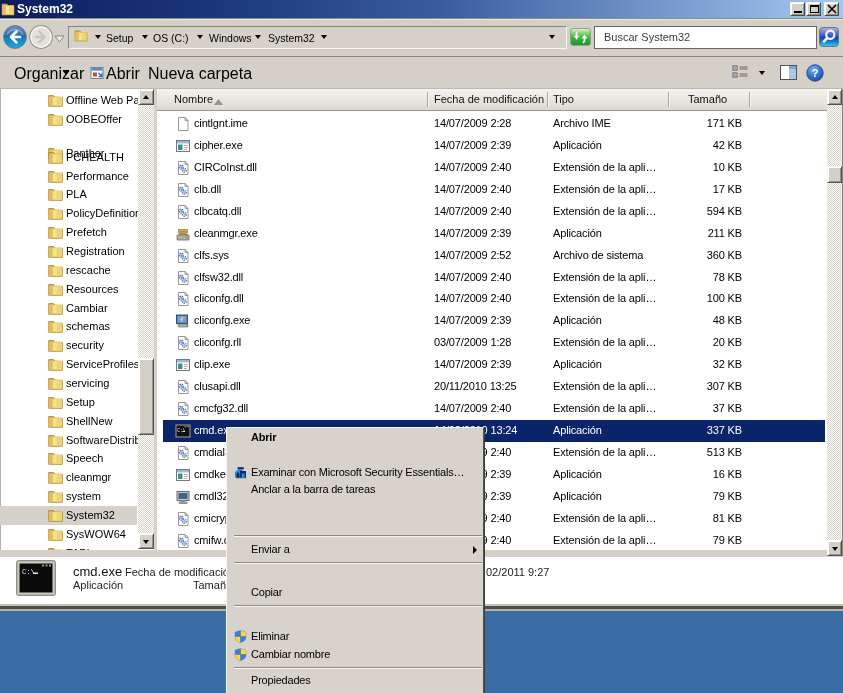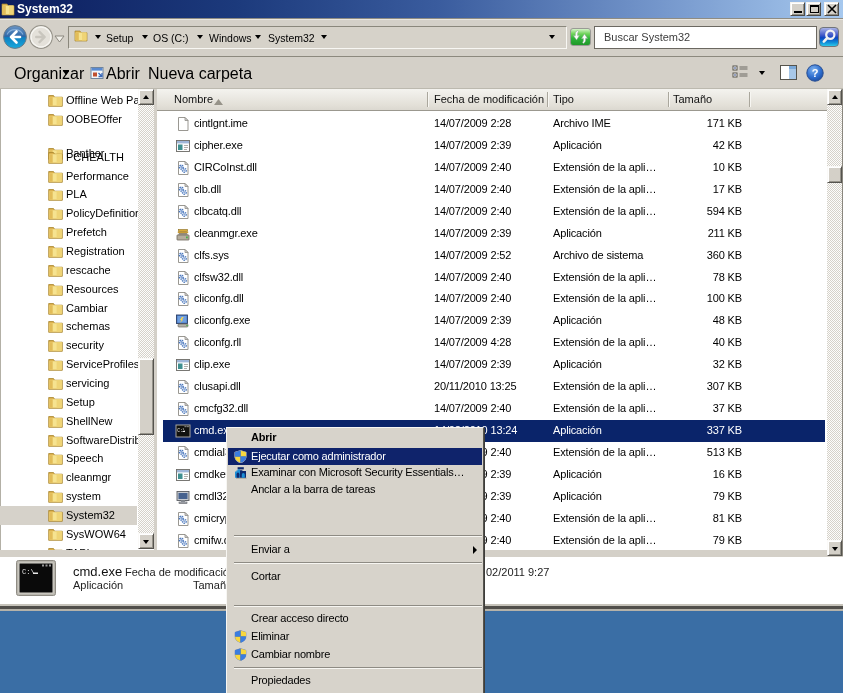--- a/index.html
+++ b/index.html
@@ -416,21 +416,21 @@
       <path d="M4.5 0 L9 6 H0 Z" fill="#969389"></path>
     </svg></div>
 <div class="a hsep" style="left:427px"></div>
 <div class="a hsep2" style="left:428px"></div>
 <div class="a htxt" style="left:434px">Fecha de modificación</div>
 <div class="a hsep" style="left:547px"></div>
 <div class="a hsep2" style="left:548px"></div>
 <div class="a htxt" style="left:553px">Tipo</div>
 <div class="a hsep" style="left:668px"></div>
 <div class="a hsep2" style="left:669px"></div>
-<div class="a htxt" style="left:673px">Tamaño</div>
+<div class="a htxt" style="left:688px">Tamaño</div>
 <div class="a hsep" style="left:749px"></div>
 <div class="a hsep2" style="left:750px"></div>
 <div id="rows">
     <div class="a lr" style="top:113.00px">
       <span class="ic"><svg width="16" height="16" viewBox="0 0 16 16">
           <path d="M3.5 1.5 h6.5 l3 3 V14.5 H3.5 Z" fill="#fff" stroke="#8e8c86" stroke-width="0.9"></path>
           <path d="M10 1.5 l3 3 h-3 Z" fill="#dcdcdc" stroke="#8e8c86" stroke-width="0.8"></path>
         </svg></span>
       <span class="nm">cintlgnt.ime</span>
       <span class="dt">14/07/2009 2:28</span>
@@ -562,23 +562,23 @@
     <div class="a lr" style="top:332.30px">
       <span class="ic"><svg width="16" height="16" viewBox="0 0 16 16">
           <path d="M3.5 1.5 h6.5 l3 3 V14.5 H3.5 Z" fill="#fff" stroke="#8e8c86" stroke-width="0.9"></path>
           <path d="M10 1.5 l3 3 h-3 Z" fill="#dcdcdc" stroke="#8e8c86" stroke-width="0.8"></path>
           <circle cx="6.3" cy="7.1" r="1.9" fill="none" stroke="#4a77bd" stroke-width="1.5" stroke-dasharray="1.4 0.7"></circle>
           <circle cx="6.3" cy="7.1" r="1" fill="#7d9fd4"></circle>
           <circle cx="9.4" cy="10.3" r="1.9" fill="none" stroke="#5d86c4" stroke-width="1.5" stroke-dasharray="1.4 0.7"></circle>
           <circle cx="9.4" cy="10.3" r="1" fill="#8fadda"></circle>
         </svg></span>
       <span class="nm">cliconfg.rll</span>
-      <span class="dt">14/07/2009 4:28</span>
-      <span class="tp">Extensión de la apli…</span>
-      <span class="sz">40 KB</span>
+      <span class="dt">03/07/2009 1:28</span>
+      <span class="tp">Extensión de la apli…</span>
+      <span class="sz">20 KB</span>
     </div>
     <div class="a lr" style="top:354.23px">
       <span class="ic"><svg width="16" height="16" viewBox="0 0 16 16">
           <rect x="1.5" y="2.5" width="13" height="11" fill="#fdfdfd" stroke="#6b6965" stroke-width="0.9"></rect>
           <rect x="2" y="3" width="12" height="2.4" fill="#9fb6d8"></rect>
           <rect x="3" y="6.5" width="4.5" height="5.5" fill="#3f8f8f"></rect>
           <path d="M9 7.5 h4 M9 9.5 h4 M9 11.5 h3" stroke="#b0aeaa" stroke-width="1"></path>
         </svg></span>
       <span class="nm">clip.exe</span>
       <span class="dt">14/07/2009 2:39</span>
@@ -721,43 +721,34 @@
 <div class="a" style="left:486px;top:565.5px;color:#222">02/2011 9:27</div>
 <div class="a" style="left:73px;top:579px;color:#222">Aplicación</div>
 <div class="a" style="left:193px;top:579px;color:#222">Tamaño: 337 KB</div>
 
 <div class="a frame1"></div>
 <div class="a frame2"></div>
 <div class="a frame3"></div>
 
 <div class="a menu" id="menu">
     <div class="a mi" style="top:1.2px"><span style="font-weight:bold">Abrir</span></div>
-    <div class="a mi mhl" style="top:20.0px"><span class="mic" style="left:6px"><svg width="13" height="13" viewBox="0 0 13 13">
-          <path d="M6.5 0.2 L12.4 2 V6.4 C12.4 9.8 9.8 12 6.5 13 C3.2 12 0.6 9.8 0.6 6.4 V2 Z" fill="#dfe2e8"></path>
-          <path d="M6.5 0.6 L12 2.3 V6.4 C12 9.6 9.6 11.6 6.5 12.5 C3.4 11.6 1 9.6 1 6.4 V2.3 Z" fill="#2458b0" stroke="#8a919e" stroke-width="0.8"></path>
-          <path d="M6.5 0.6 L12 2.3 V6.4 H6.5 Z" fill="#f8d73e"></path>
-          <path d="M1 6.4 C1 9.6 3.4 11.6 6.5 12.5 V6.4 Z" fill="#f8d73e"></path>
-          <path d="M6.5 0.6 L1 2.3 V6.4 H6.5 Z" fill="#3b7de0"></path>
-          <path d="M12 6.4 C12 9.6 9.6 11.6 6.5 12.5 V6.4 Z" fill="#3b7de0"></path>
-        </svg></span><span>Ejecutar como administrador</span></div>
     <div class="a mi" style="top:36px"><span class="mic" style="left:6px"><svg width="14" height="13" viewBox="0 0 14 13">
           <rect x="2" y="11.7" width="10.5" height="1" fill="#97927e" opacity="0.7"></rect>
           <rect x="3.6" y="1.2" width="6.2" height="2.2" fill="#10286e"></rect>
           <path d="M1 11.8 V5.6 l1.4-0.1 V4.4 l1.4-0.1 V3.2 H6 V11.8 Z" fill="#1e8fd6"></path>
           <path d="M6 4.2 h2 l0.8 0.9 H12 V11.8 H6 Z" fill="#0d2a70"></path>
           <path d="M2.6 8.2 a1.4 1.8 0 0 1 2.8 0 V11.8 H2.6 Z" fill="#0d2a70"></path>
           <path d="M7.8 8.8 a1.5 1.9 0 0 1 3 0 V11.8 H7.8 Z" fill="#1e8fd6"></path>
         </svg></span><span>Examinar con Microsoft Security Essentials…</span></div>
     <div class="a mi" style="top:53.2px"><span>Anclar a la barra de tareas</span></div>
     <div class="a msep" style="top:107.0px"></div>
     <div class="a mi" style="top:113.1px"><span>Enviar a</span><span class="a" style="left:245px;top:4.5px;width:0;height:0;border-top:4px solid transparent;border-bottom:4px solid transparent;border-left:4.5px solid #000"></span></div>
     <div class="a msep" style="top:134.0px"></div>
-    <div class="a mi" style="top:139.5px"><span>Cortar</span></div>
+    <div class="a mi" style="top:156.4px"><span>Copiar</span></div>
     <div class="a msep" style="top:177.0px"></div>
-    <div class="a mi" style="top:182.4px"><span>Crear acceso directo</span></div>
     <div class="a mi" style="top:218.2px"><span class="mic" style="left:6px"><svg width="13" height="13" viewBox="0 0 13 13">
           <path d="M6.5 0.2 L12.4 2 V6.4 C12.4 9.8 9.8 12 6.5 13 C3.2 12 0.6 9.8 0.6 6.4 V2 Z" fill="#dfe2e8"></path>
           <path d="M6.5 0.6 L12 2.3 V6.4 C12 9.6 9.6 11.6 6.5 12.5 C3.4 11.6 1 9.6 1 6.4 V2.3 Z" fill="#2458b0" stroke="#8a919e" stroke-width="0.8"></path>
           <path d="M6.5 0.6 L12 2.3 V6.4 H6.5 Z" fill="#f8d73e"></path>
           <path d="M1 6.4 C1 9.6 3.4 11.6 6.5 12.5 V6.4 Z" fill="#f8d73e"></path>
           <path d="M6.5 0.6 L1 2.3 V6.4 H6.5 Z" fill="#3b7de0"></path>
           <path d="M12 6.4 C12 9.6 9.6 11.6 6.5 12.5 V6.4 Z" fill="#3b7de0"></path>
         </svg></span><span>Cambiar nombre</span></div>
     <div class="a mi" style="top:200.1px"><span class="mic" style="left:6px"><svg width="13" height="13" viewBox="0 0 13 13">
           <path d="M6.5 0.2 L12.4 2 V6.4 C12.4 9.8 9.8 12 6.5 13 C3.2 12 0.6 9.8 0.6 6.4 V2 Z" fill="#dfe2e8"></path>

